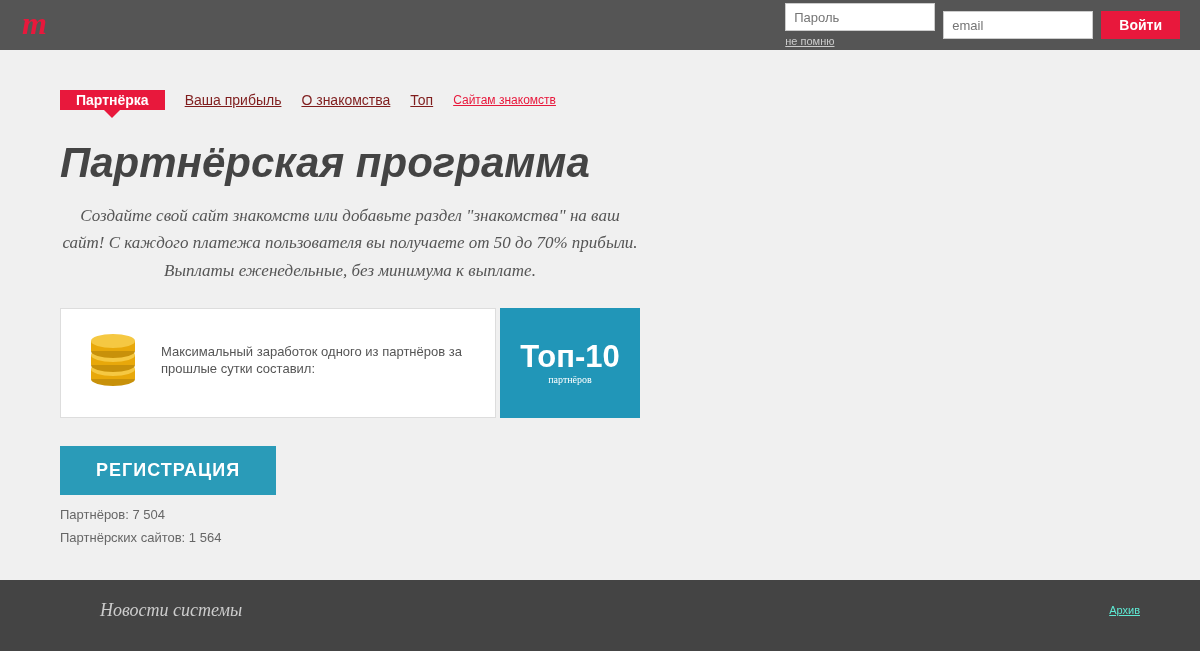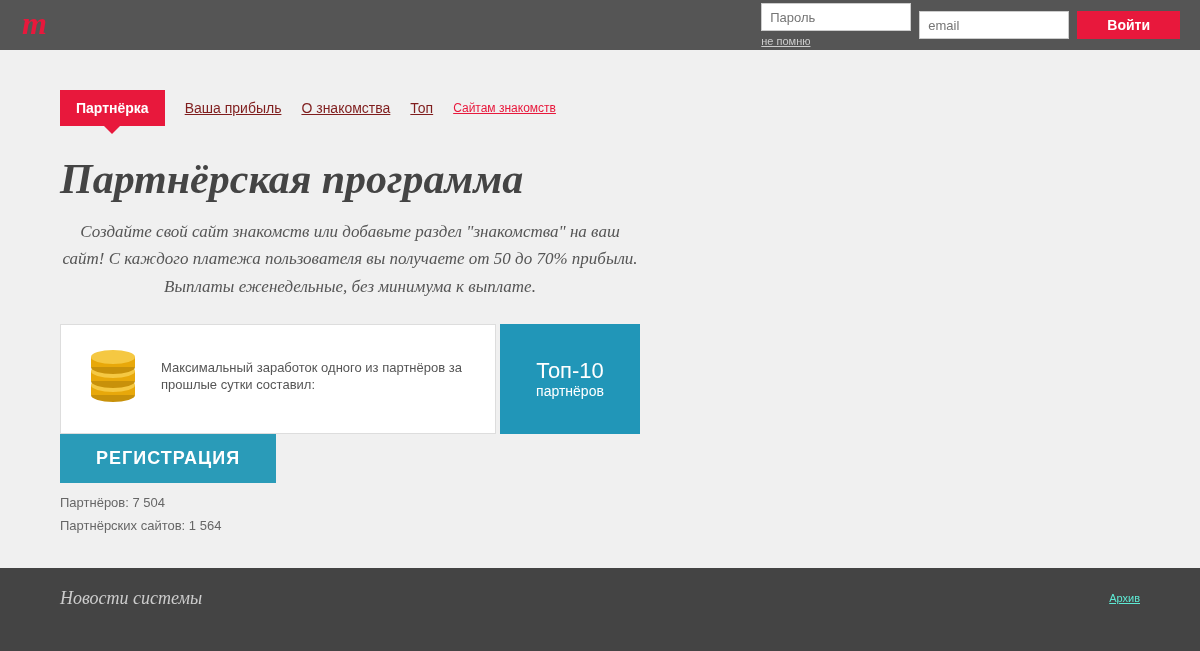--- a/index.html
+++ b/index.html
@@ -33,21 +33,21 @@
       padding: 0 8px;
       font-size: 13px;
       background: #fff;
       color: #999;
     }
     .header-login-btn {
       background: #e8183c;
       color: #fff;
       border: none;
       height: 28px;
-      padding: 0 30px;
+      padding: 0 18px;
       cursor: pointer;
       font-size: 14px;
       font-weight: bold;
     }
     .forgot-link {
       color: #ccc;
       font-size: 11px;
       text-decoration: underline;
       cursor: pointer;
     }
@@ -73,21 +73,21 @@
     
     .nav-tabs {
       display: flex;
       align-items: center;
       gap: 20px;
       margin-bottom: 30px;
     }
     .nav-tab-active {
       background: #e8183c;
       color: #fff;
-      padding: 10px 16px;
+      padding: 2px 16px;
       font-size: 14px;
       font-weight: bold;
       cursor: pointer;
       position: relative;
     }
     .nav-tab-active::after {
       content: '';
       position: absolute;
       bottom: -8px;
       left: 50%;
@@ -108,41 +108,42 @@
       cursor: pointer;
       text-decoration: underline;
     }
 
     
     .page-heading {
       font-size: 42px;
       font-weight: bold;
       color: #444;
       font-style: italic;
-      font-family: Liberation Serif, serif;
+      font-family: Liberation Sans, sans-serif;
       margin-bottom: 16px;
       line-height: 1.1;
     }
 
     
     .page-description {
       font-size: 17px;
       color: #555;
       font-style: italic;
       font-family: Georgia, serif;
       line-height: 1.6;
       margin-bottom: 24px;
       max-width: 580px;
       text-align: center;
     }
 
     
     .info-box-row {
       display: flex;
       gap: 4px;
+      margin-bottom: 28px;
       max-width: 580px;
     }
     .info-box-main {
       background: #fff;
       border: 1px solid #ddd;
       padding: 18px 22px;
       display: flex;
       align-items: center;
       gap: 18px;
       flex: 1;
@@ -166,26 +167,27 @@
       color: #fff;
       padding: 10px 20px;
       display: flex;
       flex-direction: column;
       align-items: center;
       justify-content: center;
       width: 140px;
       cursor: pointer;
     }
     .top10-title {
-      font-size: 22px;
-      font-weight: normal;
+      font-size: 31px;
+      font-weight: bold;
       line-height: 1.1;
     }
     .top10-sub {
-      font-size: 14px;
+      font-size: 10px;
+      font-family: Liberation Serif, serif;
     }
 
     
     .register-btn {
       background: #2a9bb8;
       color: #fff;
       border: none;
       padding: 14px 36px;
       font-size: 18px;
       font-weight: bold;
@@ -210,20 +212,21 @@
       display: flex;
       justify-content: space-between;
       align-items: center;
       margin-bottom: 16px;
     }
     .news-title {
       color: #ccc;
       font-size: 18px;
       font-style: italic;
       font-family: Georgia, serif;
+      margin-left: 40px;
     }
     .archive-link {
       color: #5eead4;
       font-size: 11px;
       text-decoration: underline;
       cursor: pointer;
     }
   </style>
 </head>
 <body>

